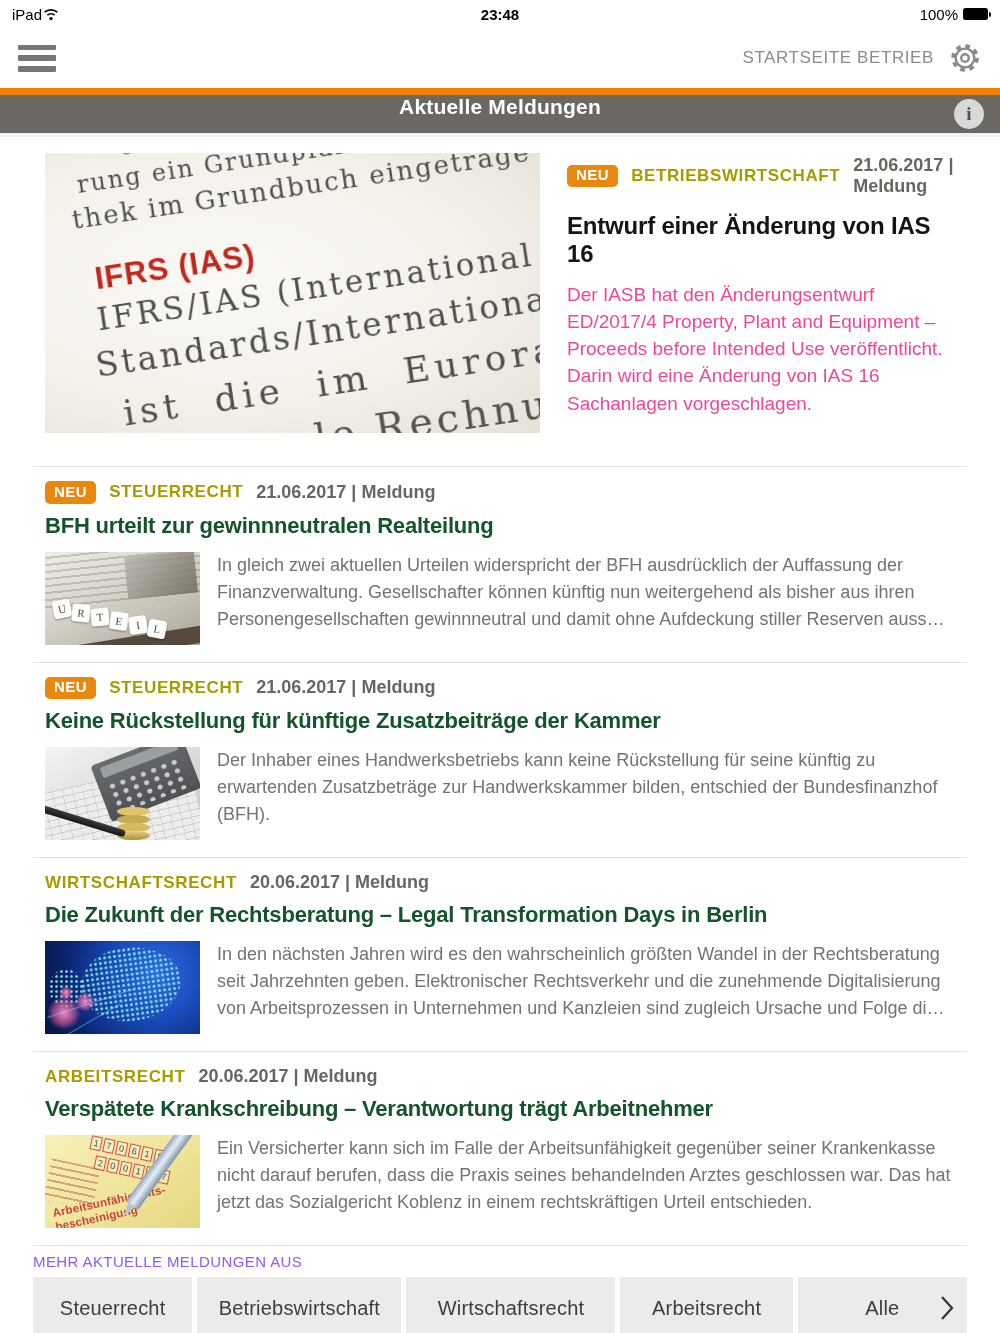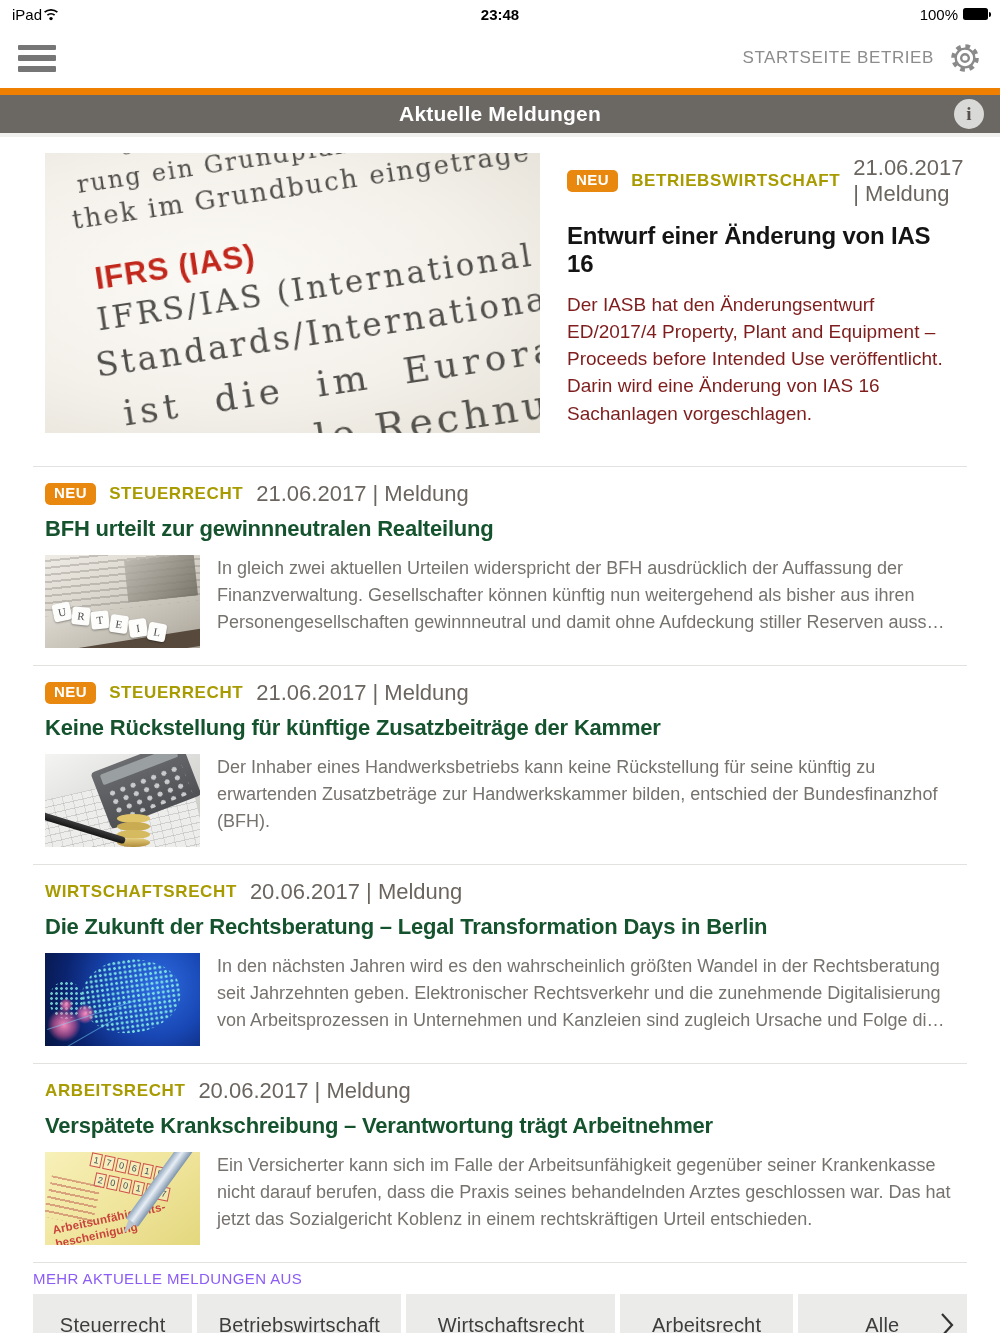--- a/index.html
+++ b/index.html
@@ -32,38 +32,38 @@
   .live-badge { background: #EE7F00; color: #fff; font-size: 13px; font-weight: bold;
     padding: 2.5px 6px 2px; border-radius: 4px; letter-spacing: 0.5px; line-height: 1;
     margin-top: 1px; border: 1.5px solid #fff; outline: 1px solid #EE7F00; }
   .header-right { margin-left: auto; display: flex; align-items: center; gap: 14px; }
   .customize { font-size: 17px; color: #8C8C8C; letter-spacing: 0.6px; background: none;
     border: none; cursor: pointer; font-family: inherit; }
 
   
   .accent-strip { height: 7px; background: #EE7F00; }
   .title-bar { height: 38px; background: #6B6763; position: relative; display: flex;
-    align-items: center; justify-content: center; }
+    align-items: flex-start; justify-content: center; }
   .title-bar h1 { color: #fff; font-size: 21px; font-weight: bold; letter-spacing: 0.2px; }
   .info-btn { position: absolute; right: 16px; top: 4px; width: 30px; height: 30px;
     border-radius: 50%; background: #D9D9D7; border: none; cursor: pointer;
     color: #55524E; font-family: "Liberation Serif", serif; font-weight: bold;
     font-size: 19px; line-height: 30px; text-align: center; }
   .under-strip { height: 4px; background: #F0F0EE; }
 
   
   .content { margin: 0 33px; }
   .px { padding-left: 12px; padding-right: 12px; }
   hr.sep { border: 0; border-top: 1px solid #E2E2E0; }
 
   .meta-row { display: flex; align-items: center; gap: 13px; }
   .badge-neu { background: #E9880F; color: #fff; font-weight: bold; font-size: 15px;
     padding: 2.5px 9px 3.5px; border-radius: 5px; letter-spacing: 0.5px; line-height: 1.1; }
   .category { color: #A89B00; font-weight: bold; font-size: 17px; letter-spacing: 0.6px; }
-  .date-line { color: #6B655F; font-size: 22px; }
+  .date-line { color: #6B655F; font-size: 18px; font-weight: bold; }
 
   
   .featured { display: flex; gap: 27px; padding-top: 16px; padding-bottom: 33px; cursor: pointer; }
   .f-photo { width: 495px; height: 280px; flex: none; position: relative; overflow: hidden;
     background: radial-gradient(ellipse at 35% 45%, #fbf9f5 0%, #f4f1eb 55%, #e5e1d7 100%); }
   .f-text { position: absolute; left: 16px; top: -8px; transform: rotate(-8.5deg);
     transform-origin: 0 0; font-family: "DejaVu Serif", serif; color: #514f4b;
     white-space: nowrap; filter: blur(0.35px); }
   .f-text div { line-height: 1.18; }
   .pl0 { font-size: 21px; letter-spacing: 2px; margin-left: 58px; color: #6d6b65; }
@@ -71,21 +71,21 @@
   .pl2 { font-size: 26px; letter-spacing: 2px; margin-top: 5px; }
   .pl3 { font-size: 31px; margin-top: 28px; margin-left: 14px; font-weight: bold;
     color: #C2271C; font-family: "Liberation Sans", sans-serif; letter-spacing: 1px; }
   .pl4 { font-size: 31px; margin-top: 4px; margin-left: 10px; letter-spacing: 3px; }
   .pl5 { font-size: 33px; margin-top: 8px; margin-left: 2px; letter-spacing: 3px; }
   .pl6 { font-size: 36px; margin-top: 10px; margin-left: 22px; letter-spacing: 5px; word-spacing: 16px; }
   .pl7 { font-size: 40px; margin-top: 8px; margin-left: 150px; letter-spacing: 4px; color: #55534d; }
   .f-col { flex: 1; min-width: 0; padding-top: 2px; }
   .f-title { font-size: 24px; font-weight: bold; color: #141414; margin: 15px 0 13px;
     letter-spacing: -0.2px; }
-  .f-teaser { font-size: 19px; line-height: 1.43; color: #7f1d1d; }
+  .f-teaser { font-size: 19px; line-height: 1.43; color: #ec4899; }
 
   
   .cell { padding-top: 14px; padding-bottom: 17px; cursor: pointer; }
   .cell h2 { font-size: 22px; font-weight: bold; color: #14532d; margin: 9px 0 13px;
     letter-spacing: -0.2px; }
   .cell-body { display: flex; gap: 17px; }
   .thumb { width: 155px; height: 93px; flex: none; position: relative; overflow: hidden; }
   .teaser { font-size: 18px; line-height: 1.5; color: #76726E; flex: 1; min-width: 0; }
 
   

